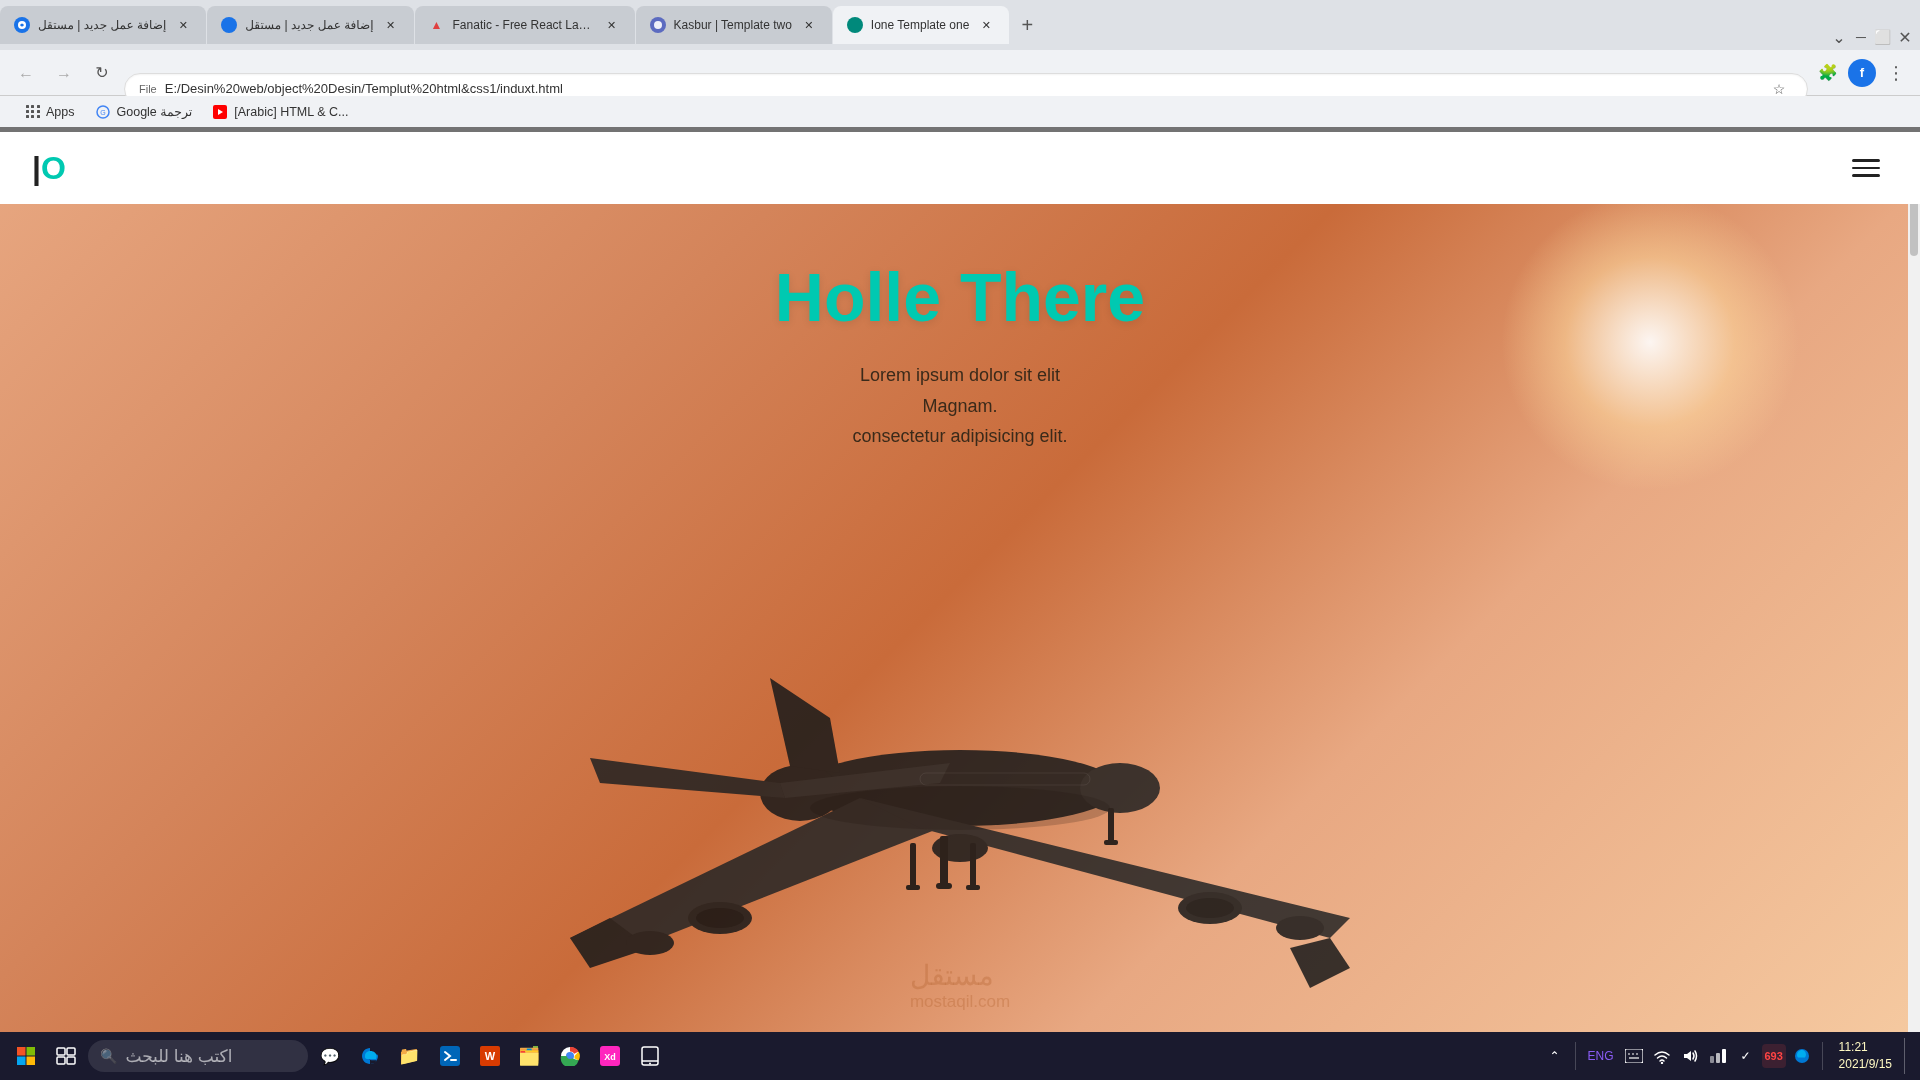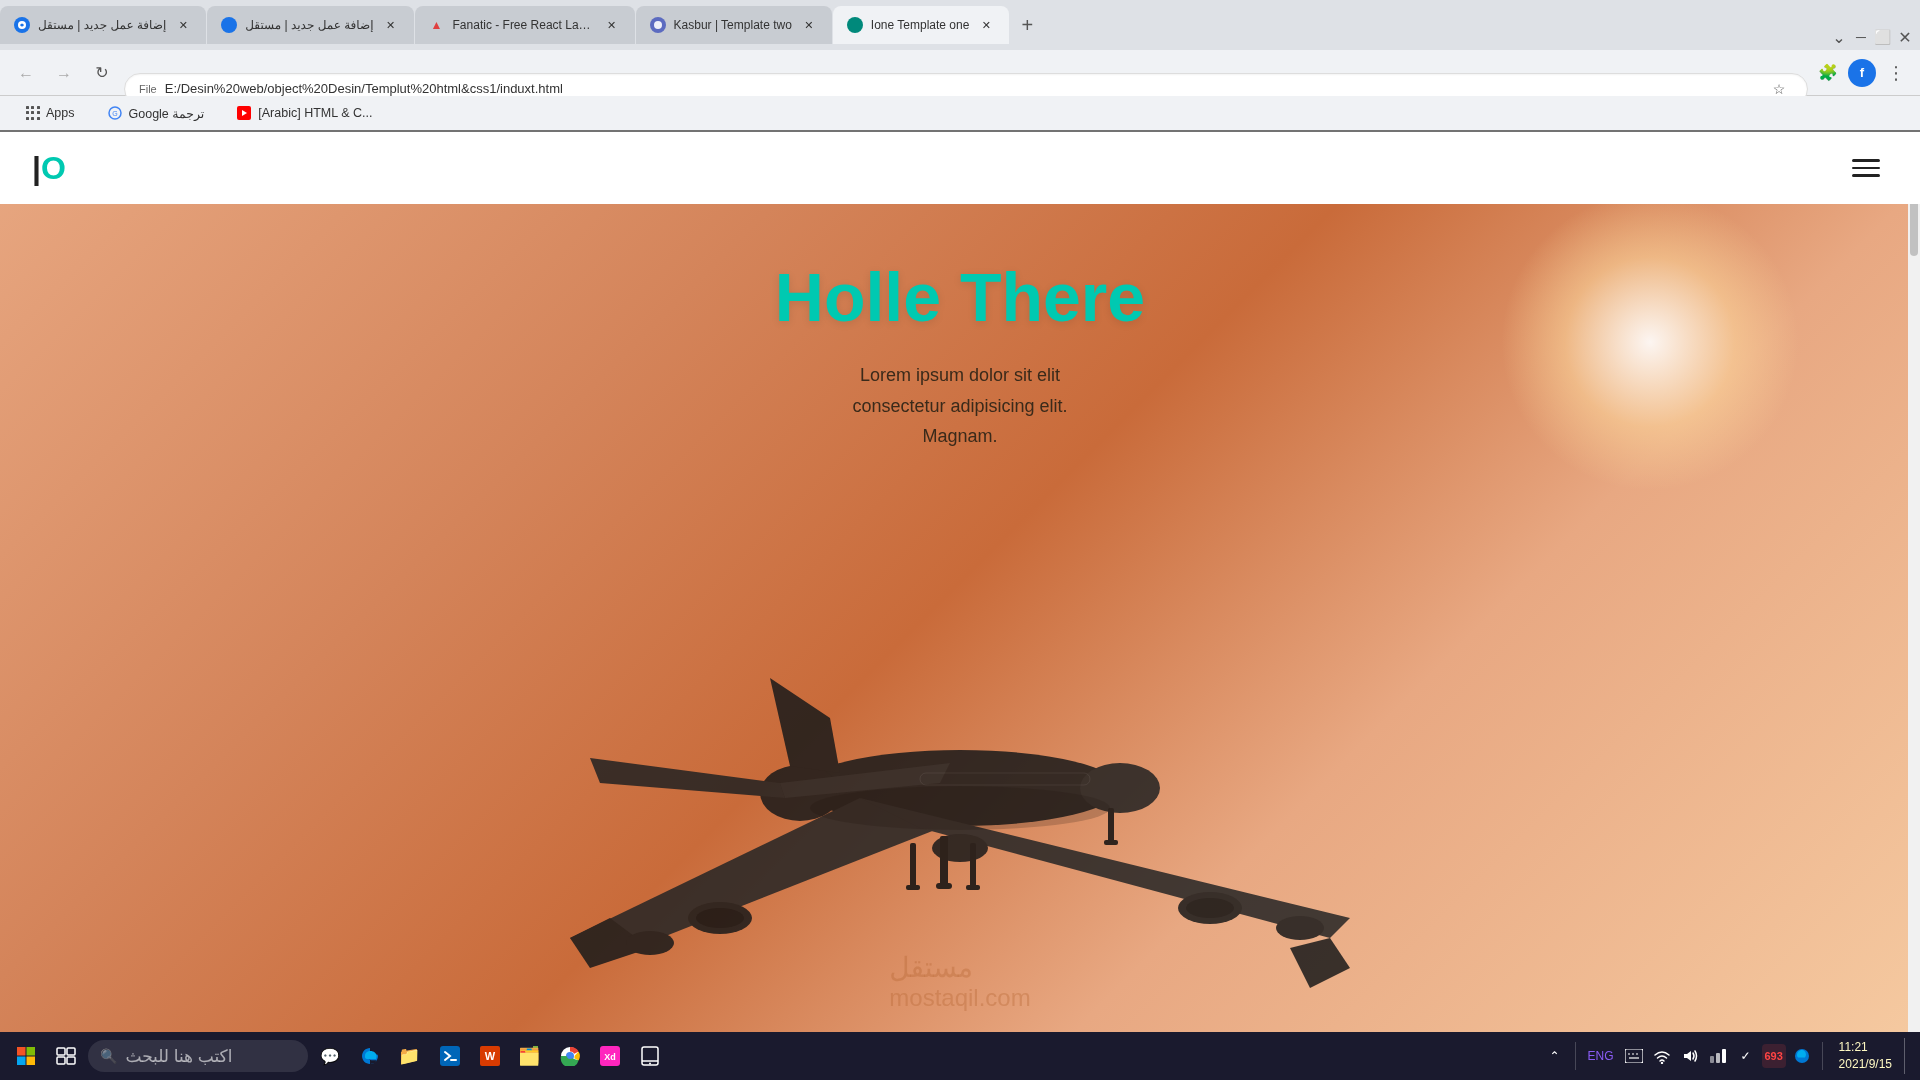--- a/index.html
+++ b/index.html
@@ -167,22 +167,22 @@
       border-radius: 50%;
     }
 
     
     .bookmarks-bar {
       background: #f0f2f5;
       height: 36px;
       display: flex;
       align-items: center;
       padding: 0 16px;
-      gap: 12px;
-      border-bottom: 2px solid #737373;
+      gap: 0;
+      border-bottom: 5px solid #737373;
     }
     .bookmark-item {
       display: flex;
       align-items: center;
       gap: 6px;
       padding: 4px 10px;
       border-radius: 4px;
       cursor: pointer;
       font-size: 12.5px;
       color: #333;
@@ -294,21 +294,21 @@
       position: absolute;
       bottom: 20px;
       left: 50%;
       transform: translateX(-50%);
       font-size: 28px;
       color: rgba(180,100,50,0.35);
       z-index: 5;
       font-family: Arial, sans-serif;
     }
     .watermark-ar {
-      font-size: 24px;
+      font-size: 17px;
       color: rgba(180,100,50,0.35);
       display: block;
       text-align: center;
     }
 
     
     .scrollbar-track {
       position: absolute;
       right: 0;
       top: 0;
@@ -571,22 +571,22 @@
           <rect x="614" y="252" width="14" height="5" rx="2" fill="#111"></rect>
 
           <ellipse cx="470" cy="220" rx="150" ry="22" fill="rgba(0,0,0,0.2)"></ellipse>
         </svg>
       </div>
 
       <div style="z-index:4;text-align:center;margin-top:6px;">
         <h1 class="hero-title">Holle There</h1>
         <div class="hero-subtitle">
           <div>Lorem ipsum dolor sit elit</div>
+          <div>Magnam.</div>
           <div>consectetur adipisicing elit.</div>
-          <div>Magnam.</div>
         </div>
       </div>
 
       <div class="watermark">
         <span>مستقل</span>
         <span class="watermark-ar">mostaqil.com</span>
       </div>
     </div>
 
     <div class="site-navbar">

